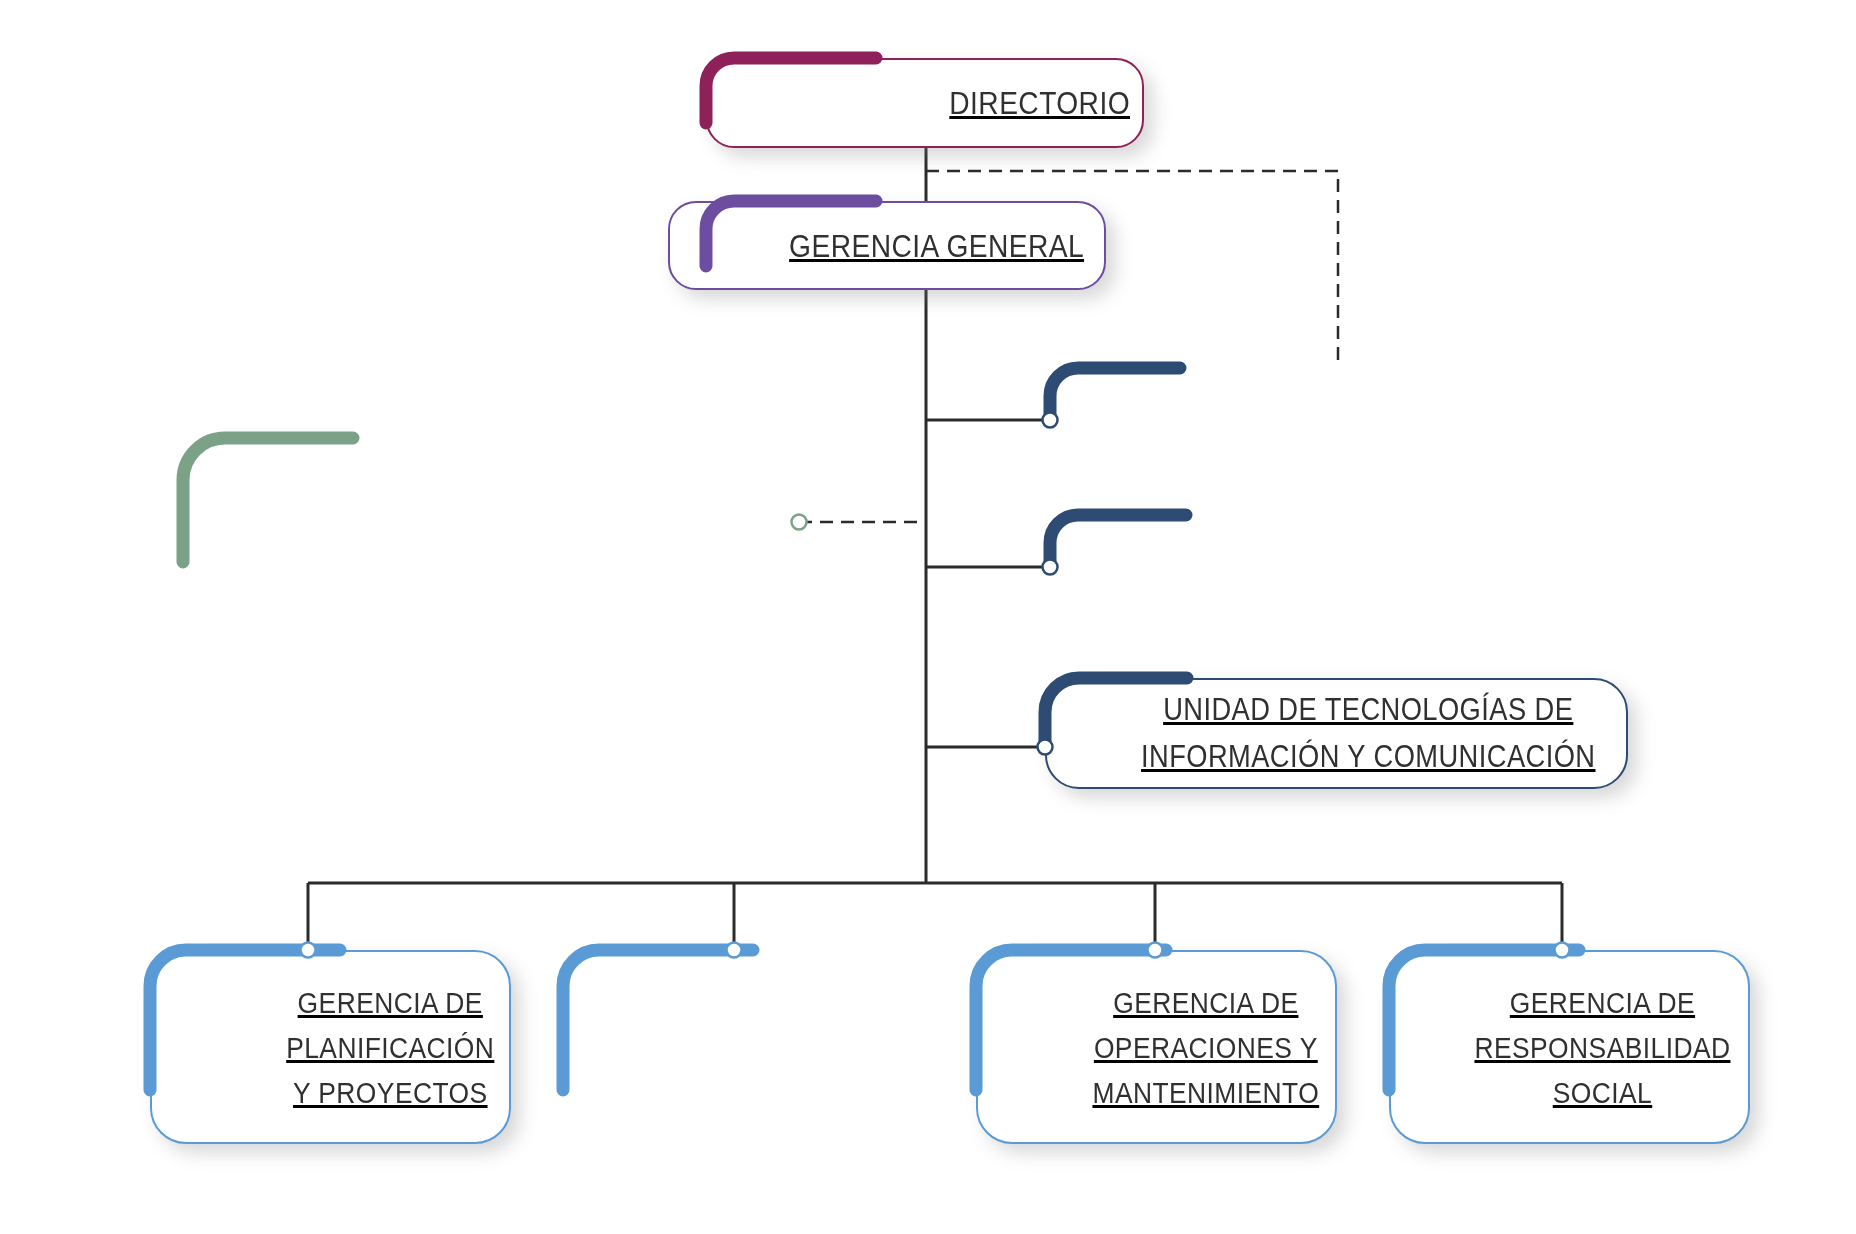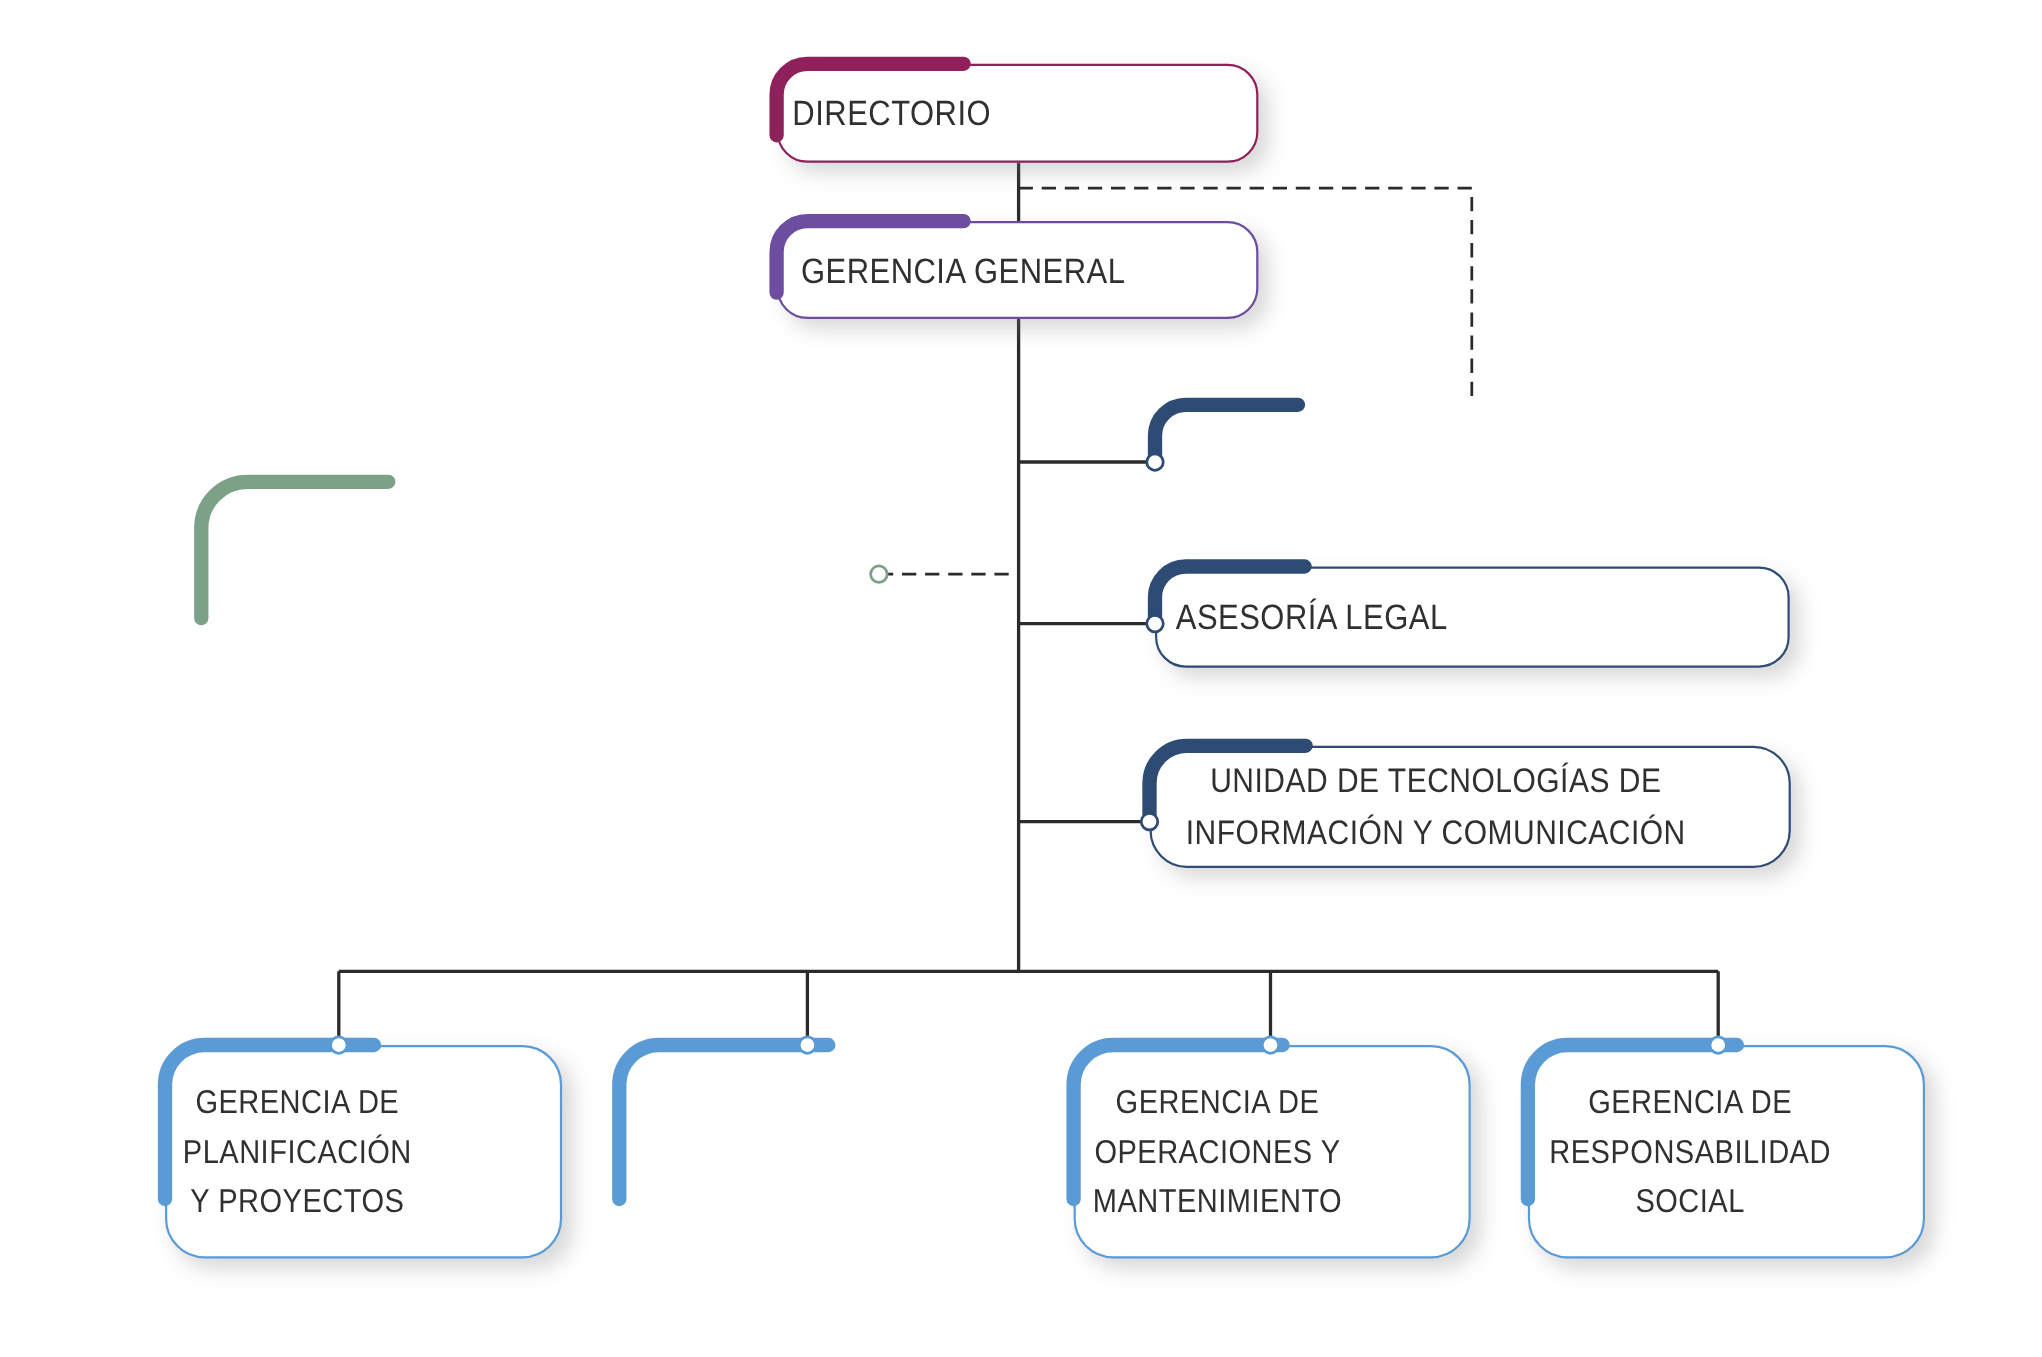--- a/index.html
+++ b/index.html
@@ -5,22 +5,23 @@
   html,body{margin:0;padding:0;background:#fff;}
   #canvas{
     position:relative;width:1856px;height:1234px;background:#ffffff;overflow:hidden;
     font-family:"Liberation Sans","DejaVu Sans",sans-serif;
   }
   svg.layer{position:absolute;left:0;top:0;width:1856px;height:1234px;pointer-events:none;}
   #lines-layer{z-index:1;}
   #accents-layer{z-index:3;}
   .node{
     position:absolute;z-index:2;background:#ffffff;border:2.5px solid #444;
-    box-sizing:border-box;display:flex;align-items:center;justify-content:flex-start;
+    box-sizing:border-box;display:flex;align-items:center;justify-content:flex-end;
     box-shadow:9px 9px 18px rgba(125,125,125,0.30);
+    text-decoration:underline;
   }
   .label{
     color:#303030;text-align:center;transform:scaleX(0.88);transform-origin:50% 50%;
     font-weight:400;letter-spacing:0.5px;line-height:1.5;white-space:nowrap;
   }
   .label .ln{display:block;}
   .fs32{font-size:32px;}
   .fs31{font-size:31px;}
   .fs30{font-size:30px;}
 </style>
@@ -45,28 +46,25 @@
     <g fill="none" stroke-width="2.5" stroke-dasharray="13 8">
       <path d="M926 171 L1338 171 L1338 368" stroke="#2B2B2B"></path>
       <path d="M799 522 L926 522" stroke="#2B2B2B"></path>
     </g>
   </svg>
 
   <div class="node" style="left: 706px; top: 58px; width: 438px; height: 90px; border-radius: 28px; border-color: rgb(142, 33, 89);">
     <div class="label fs32">DIRECTORIO</div>
   </div>
 
-  <div class="node" style="left: 706px; top: 201px; width: 438px; height: 89px; border-radius: 28px; border-color: rgb(108, 77, 159);">
+  <div class="node" style="left: 668px; top: 201px; width: 438px; height: 89px; border-radius: 28px; border-color: rgb(108, 77, 159);">
     <div class="label fs32">GERENCIA GENERAL</div>
   </div>
 
 
-  <div class="node" style="left: 1050px; top: 515px; width: 577px; height: 92px; border-radius: 28px; border-color: rgb(45, 75, 115);">
-    <div class="label fs32">ASESORÍA LEGAL</div>
-  </div>
 
   <div class="node" style="left: 1045px; top: 678px; width: 583px; height: 111px; border-radius: 34px; border-color: rgb(45, 75, 115);">
     <div class="label fs31">
       <span class="ln">UNIDAD DE TECNOLOGÍAS DE</span>
       <span class="ln">INFORMACIÓN Y COMUNICACIÓN</span>
     </div>
   </div>
 
 
   <div class="node" style="left: 150px; top: 950px; width: 361px; height: 194px; border-radius: 36px; border-color: rgb(91, 155, 213);">

